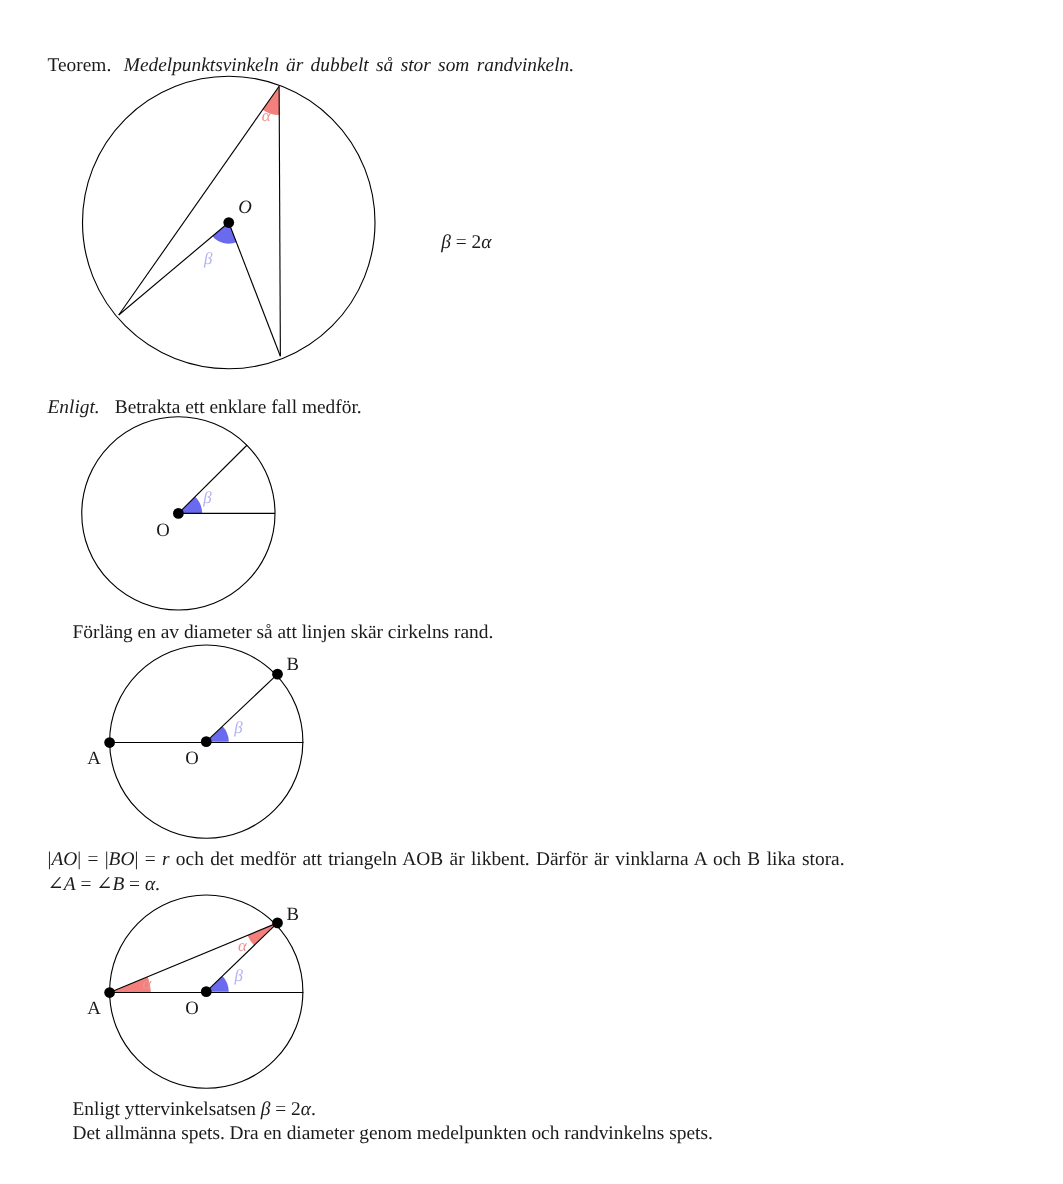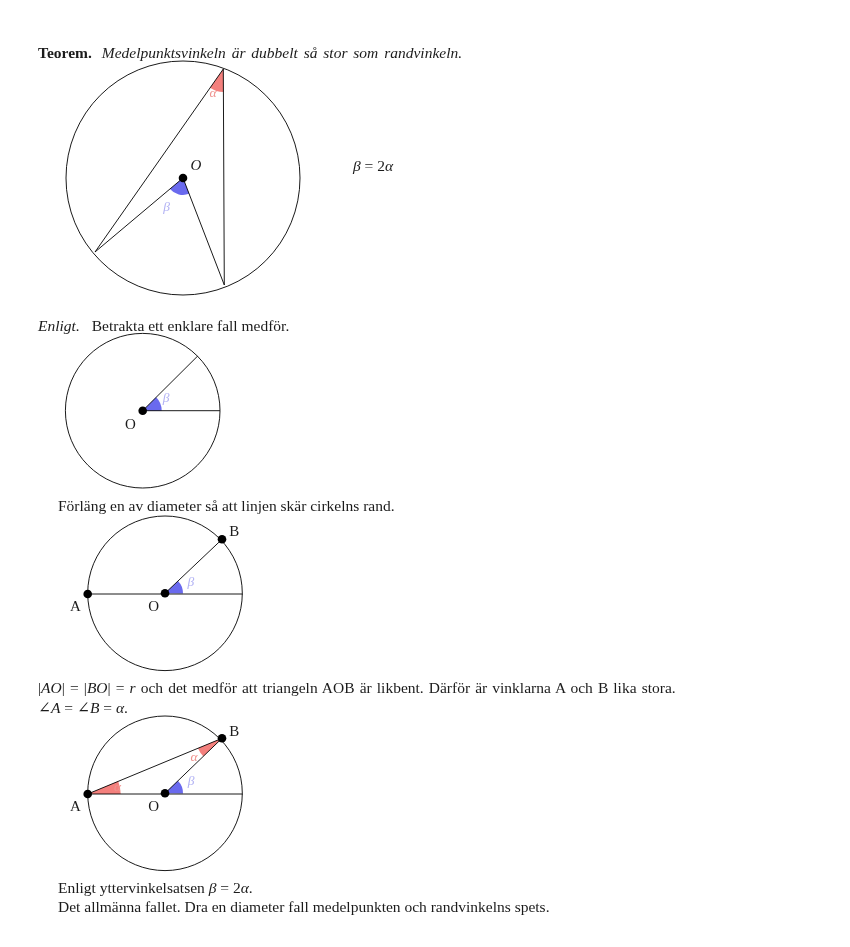--- a/index.html
+++ b/index.html
@@ -12,21 +12,21 @@
     font-family: "Liberation Serif", "DejaVu Serif", serif;
     color: #1b1b1b;
   }
   .text-line {
     position: absolute;
     white-space: nowrap;
     font-size: 15.5px;
     line-height: 19px;
   }
   .run-plain  { font-style: normal; font-weight: normal; }
-  .run-bold   { font-weight: bold; }
+  .run-bold   { font-weight: normal; }
   .run-italic { font-style: italic; }
   .run-mathit { font-style: italic; }
   
   [data-name="theorem-line"] span:nth-child(2) { margin-left: 10px; }
   [data-name="bevis-line"]   span:nth-child(2) { margin-left: 12px; }
   
   [data-name="theorem-line"]   { word-spacing: 2px; }
   [data-name="isosceles-line"] { word-spacing: 1.2px; }
   #fig-layer { position: absolute; left: 0; top: 0; }
   .fig-label-point        { font-family: "Liberation Serif","DejaVu Serif",serif; font-size: 15px; }
@@ -87,21 +87,21 @@
         <text x="75.3" y="811" text-anchor="middle" fill="#1b1b1b" class="fig-label-point" data-name="isosceles-figure-label-A">A</text>
         <text x="153.6" y="811" text-anchor="middle" fill="#1b1b1b" class="fig-label-point" data-name="isosceles-figure-label-O">O</text>
         <text x="234.3" y="736" text-anchor="middle" fill="#1b1b1b" class="fig-label-point" data-name="isosceles-figure-label-B">B</text>
         <text x="117.5" y="791" text-anchor="middle" fill="#ef938f" class="fig-label-greek" data-name="isosceles-figure-label-α">α</text>
         <text x="194" y="761" text-anchor="middle" fill="#ef938f" class="fig-label-greek" data-name="isosceles-figure-label-α">α</text>
         <text x="191" y="785" text-anchor="middle" fill="#b2b2f4" class="fig-label-greek" data-name="isosceles-figure-label-β">β</text>
       </g>
     </svg>
   <div id="text-layer" data-name="text-layer">
       <div class="text-line" data-name="theorem-line" style="left: 38px; top: 43px;"><span class="run-bold" data-name="theorem-line-run">Teorem.</span><span class="run-italic" data-name="theorem-line-run">Medelpunktsvinkeln är dubbelt så stor som randvinkeln.</span></div>
-      <div class="text-line" data-name="equation" style="left: 353px; top: 156px;"><span class="run-mathit" data-name="equation-run">β</span><span class="run-plain" data-name="equation-run"> = 2</span><span class="run-mathit" data-name="equation-run">α</span></div>
+      <div class="text-line" data-name="equation" style="left: 353px; top: 184px;"><span class="run-mathit" data-name="equation-run">β</span><span class="run-plain" data-name="equation-run"> = 2</span><span class="run-mathit" data-name="equation-run">α</span></div>
       <div class="text-line" data-name="bevis-line" style="left: 38px; top: 316px;"><span class="run-italic" data-name="bevis-line-run">Enligt.</span><span class="run-plain" data-name="bevis-line-run">Betrakta ett enklare fall medför.</span></div>
       <div class="text-line" data-name="extend-line" style="left: 58px; top: 496px;"><span class="run-plain" data-name="extend-line-run">Förläng en av diameter så att linjen skär cirkelns rand.</span></div>
       <div class="text-line" data-name="isosceles-line" style="left: 38px; top: 678px;"><span class="run-plain" data-name="isosceles-line-run">|</span><span class="run-mathit" data-name="isosceles-line-run">AO</span><span class="run-plain" data-name="isosceles-line-run">| = |</span><span class="run-mathit" data-name="isosceles-line-run">BO</span><span class="run-plain" data-name="isosceles-line-run">| = </span><span class="run-mathit" data-name="isosceles-line-run">r</span><span class="run-plain" data-name="isosceles-line-run"> och det medför att triangeln AOB är likbent. Därför är vinklarna A och B lika stora.</span></div>
       <div class="text-line" data-name="angles-line" style="left: 38px; top: 698px;"><span class="run-plain" data-name="angles-line-run">∠</span><span class="run-mathit" data-name="angles-line-run">A</span><span class="run-plain" data-name="angles-line-run"> = ∠</span><span class="run-mathit" data-name="angles-line-run">B</span><span class="run-plain" data-name="angles-line-run"> = </span><span class="run-mathit" data-name="angles-line-run">α</span><span class="run-plain" data-name="angles-line-run">.</span></div>
       <div class="text-line" data-name="exterior-line" style="left: 58px; top: 878px;"><span class="run-plain" data-name="exterior-line-run">Enligt yttervinkelsatsen </span><span class="run-mathit" data-name="exterior-line-run">β</span><span class="run-plain" data-name="exterior-line-run"> = 2</span><span class="run-mathit" data-name="exterior-line-run">α</span><span class="run-plain" data-name="exterior-line-run">.</span></div>
-      <div class="text-line" data-name="general-line" style="left: 58px; top: 897px;"><span class="run-plain" data-name="general-line-run">Det allmänna fallet. Dra en diameter fall medelpunkten och randvinkelns spets.</span></div>
+      <div class="text-line" data-name="general-line" style="left: 58px; top: 897px;"><span class="run-plain" data-name="general-line-run">Det allmänna spets. Dra en diameter genom medelpunkten och randvinkelns spets.</span></div>
     </div>
 </div>
 
 </body></html>

